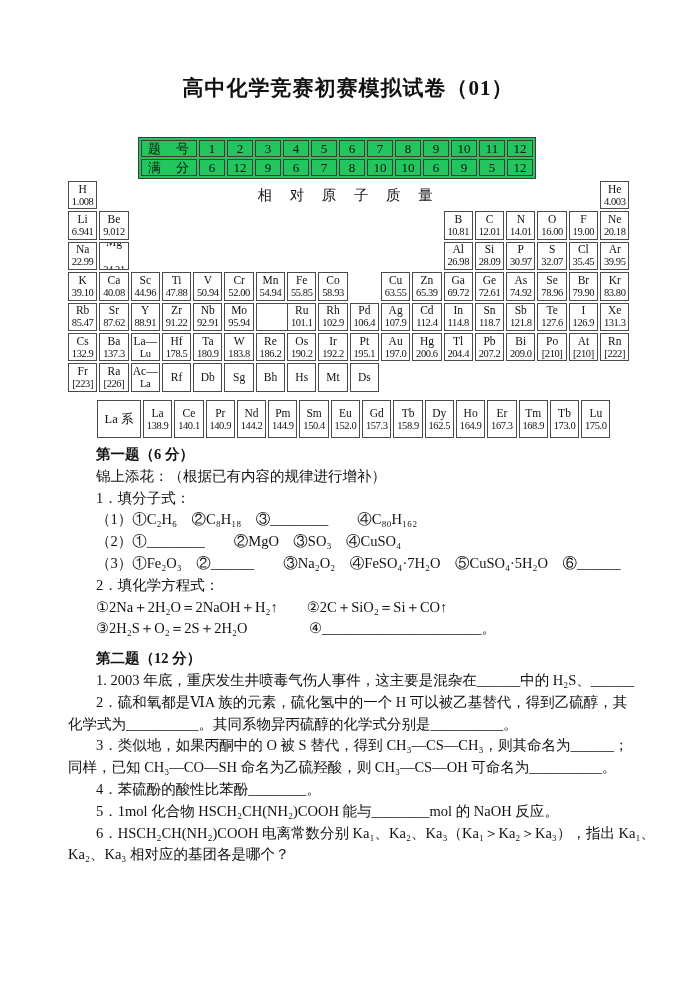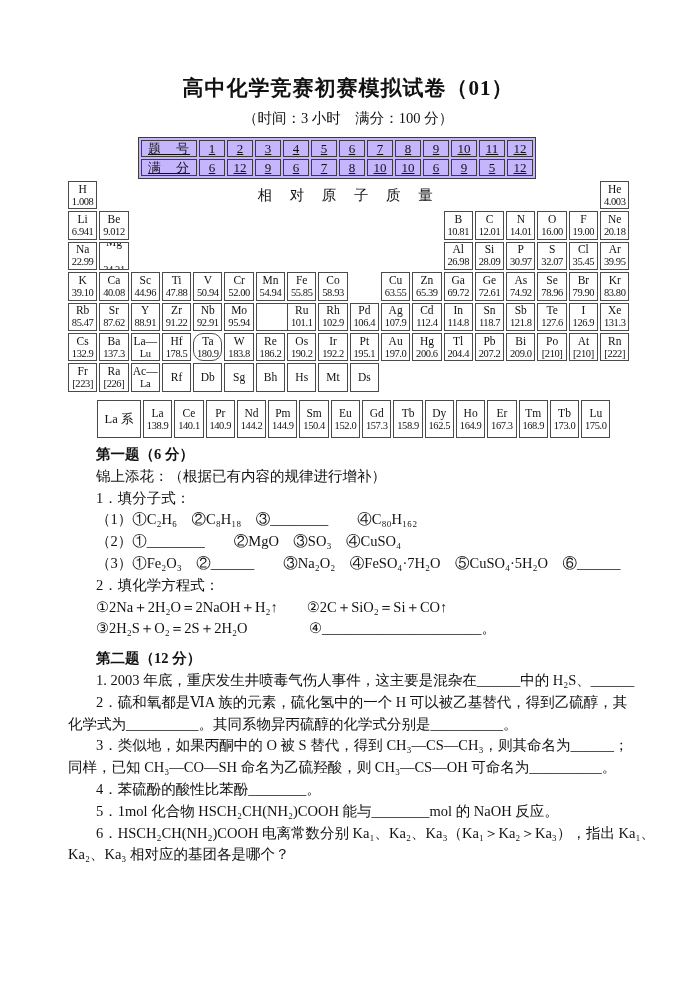--- a/index.html
+++ b/index.html
@@ -6,21 +6,21 @@
   html,body { background:#ffffff; }
   body { font-family:"Liberation Serif","DejaVu Serif",serif; color:#111; }
   .page { position:relative; width:696px; height:873px; background:#fff; overflow:hidden; }
 
   .title { position:absolute; top:74px; left:0; width:100%; text-align:center;
            font-size:21px; font-weight:bold; letter-spacing:1px; }
   .subtitle { position:absolute; top:109px; left:0; width:100%; text-align:center; font-size:14.5px; }
 
   
   .score-table { position:absolute; left:138px; top:137px; border-collapse:separate;
-                 border-spacing:2px; border:1px solid #3c3c3c; background:#c4b5fd;text-decoration:underline; }
+                 border-spacing:2px; border:1px solid #3c3c3c; background:#22c55e; }
   .score-table td { border:1px solid #3c3c3c; min-width:26px; height:15px; text-align:center;
                     font-size:13px; line-height:15px; padding:0 1px; }
   .score-table td.lbl { min-width:56px; letter-spacing:1px; }
 
   
   .ptable { position:absolute; left:68px; top:181px; display:grid;
             grid-template-columns:repeat(18,29.3px); grid-template-rows:repeat(7,28.4px); gap:2px; }
   .pcell { border:1px solid #4a4a4a; display:flex; flex-direction:column; justify-content:center;
            align-items:center; overflow:hidden; background:#fff; }
   .pcell .sym { font-size:11.5px; line-height:13px; white-space:nowrap; }
@@ -40,21 +40,20 @@
   .qline { white-space:nowrap; }
   .qline.ind { padding-left:28px; }
   .sec-gap { margin-top:8px; }
 </style>
 </head>
 <body>
 
 <div class="page">
 
   <div class="title">高中化学竞赛初赛模拟试卷（01）</div>
-  <div class="subtitle">（时间：3 小时　满分：100 分）</div>
 
   <table class="score-table">
     <tbody>
       <tr>
         <td class="lbl">题　号</td>
       <td>1</td>
           <td>2</td>
           <td>3</td>
           <td>4</td>
           <td>5</td>
@@ -311,21 +310,21 @@
         <div class="mass">137.3</div>
       </div>
       <div class="pcell" style="grid-area: 6 / 3;">
         <div class="sym">La—</div>
         <div class="mass">Lu</div>
       </div>
       <div class="pcell" style="grid-area: 6 / 4;">
         <div class="sym">Hf</div>
         <div class="mass">178.5</div>
       </div>
-      <div class="pcell" style="grid-area: 6 / 5; border-radius: 10px;">
+      <div class="pcell" style="grid-area: 6 / 5;">
         <div class="sym">Ta</div>
         <div class="mass">180.9</div>
       </div>
       <div class="pcell" style="grid-area: 6 / 6;">
         <div class="sym">W</div>
         <div class="mass">183.8</div>
       </div>
       <div class="pcell" style="grid-area: 6 / 7;">
         <div class="sym">Re</div>
         <div class="mass">186.2</div>

